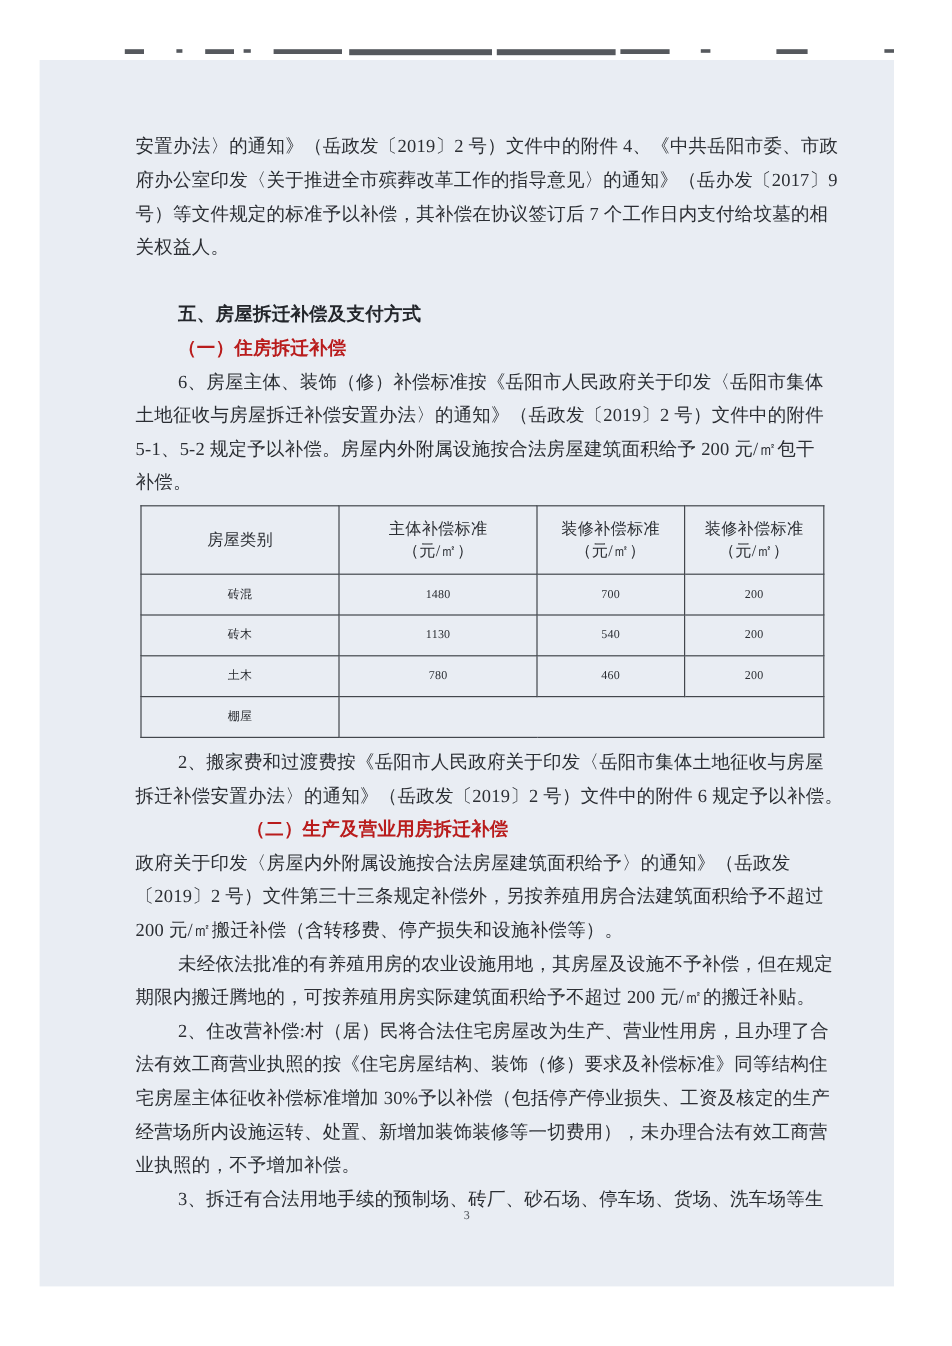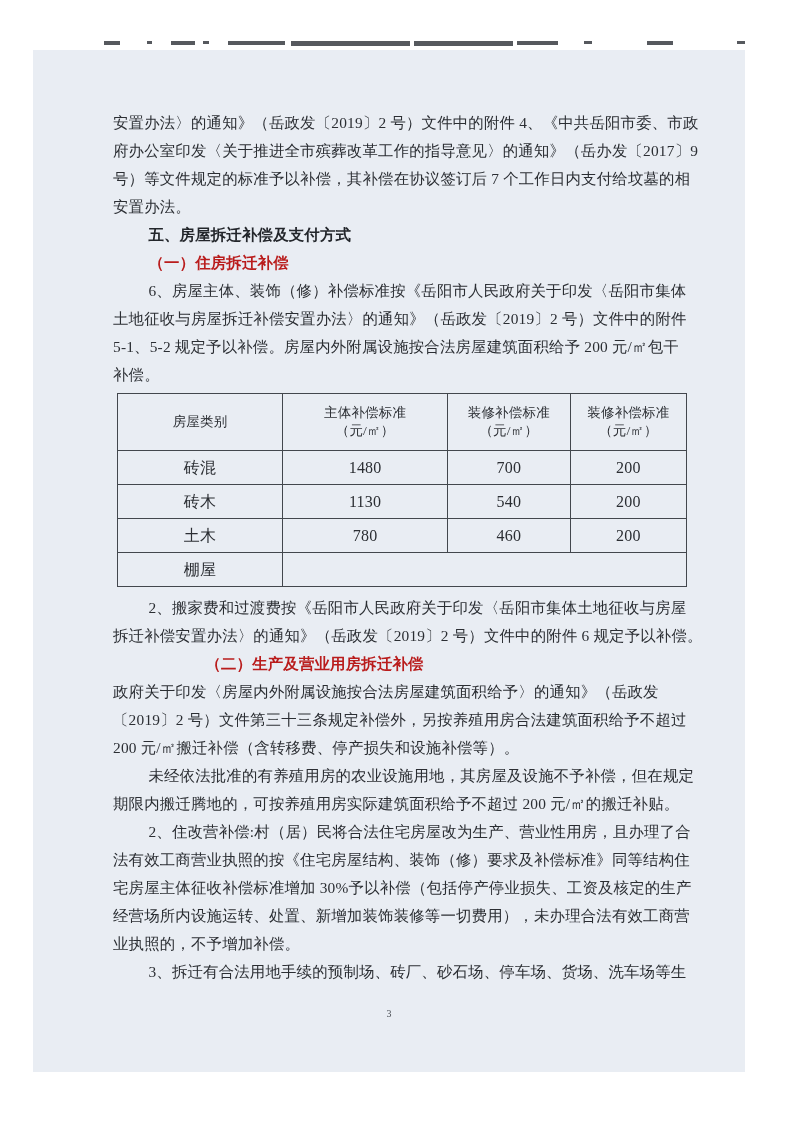--- a/index.html
+++ b/index.html
@@ -55,21 +55,21 @@
     font-size: 15.4px;
     line-height: 28px;
     letter-spacing: 0.2px;
   }
   .line {
     white-space: nowrap;
     height: 28px;
   }
   .indent   { text-indent: 2.3em; }
   .indent-deep { text-indent: 6em; }
-  .heading  { font-weight: bold; color: #23262b; }
+  .heading  { font-weight: bold; color: #23262b; margin-top: 28px; }
   .subhead  { font-weight: bold; color: #b91c1c; }
 
   table.comp-table {
     border-collapse: collapse;
     width: 99%;
     margin: 4px 0 7px 4px;
     table-layout: fixed;
   }
   table.comp-table td, table.comp-table th {
     border: 1px solid #43474d;
@@ -77,21 +77,21 @@
     vertical-align: middle;
     font-weight: normal;
     color: #2b2e33;
     padding: 0;
   }
   .col-1 { width: 29%; }
   .col-2 { width: 29%; }
   .col-3 { width: 21.5%; }
   .col-4 { width: 20.5%; }
   tr.hdr-row th { height: 56px; font-size: 13.5px; line-height: 18px; }
-  tr.data-row td { height: 33px; font-size: 16px; }
+  tr.data-row td { height: 33px; font-size: 10px; }
   td.merged-empty { border-left: none; }
   td.shed-label { border-right: 1px solid #43474d; }
 
   .page-number {
     position: absolute;
     left: 0;
     right: 0;
     top: 958px;
     text-align: center;
     font-size: 10px;
@@ -117,21 +117,21 @@
     <div class="artifact a11"></div>
   </div>
 
   <div class="scan-page">
     <div class="doc-content">
 
       <div>
         <div class="line">安置办法〉的通知》（岳政发〔2019〕2 号）文件中的附件 4、《中共岳阳市委、市政</div>
         <div class="line">府办公室印发〈关于推进全市殡葬改革工作的指导意见〉的通知》（岳办发〔2017〕9</div>
         <div class="line">号）等文件规定的标准予以补偿，其补偿在协议签订后 7 个工作日内支付给坟墓的相</div>
-        <div class="line">安置办法。</div>
+        <div class="line">关权益人。</div>
       </div>
 
       <div class="line heading indent">五、房屋拆迁补偿及支付方式</div>
       <div class="line subhead indent">（一）住房拆迁补偿</div>
 
       <div>
         <div class="line indent">6、房屋主体、装饰（修）补偿标准按《岳阳市人民政府关于印发〈岳阳市集体</div>
         <div class="line">土地征收与房屋拆迁补偿安置办法〉的通知》（岳政发〔2019〕2 号）文件中的附件</div>
         <div class="line">5-1、5-2 规定予以补偿。房屋内外附属设施按合法房屋建筑面积给予 200 元/㎡包干</div>
         <div class="line">补偿。</div>

